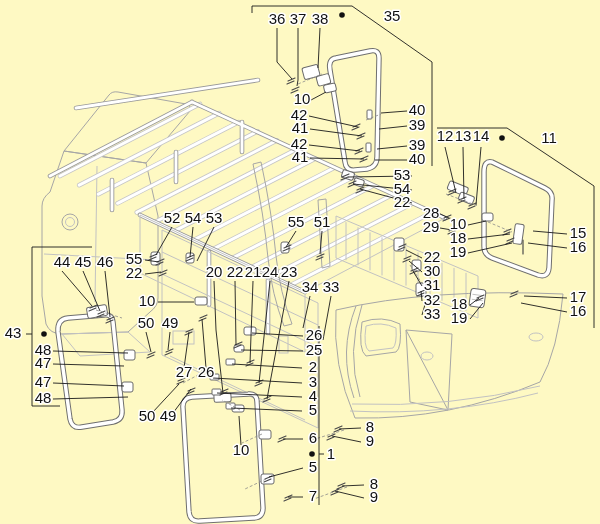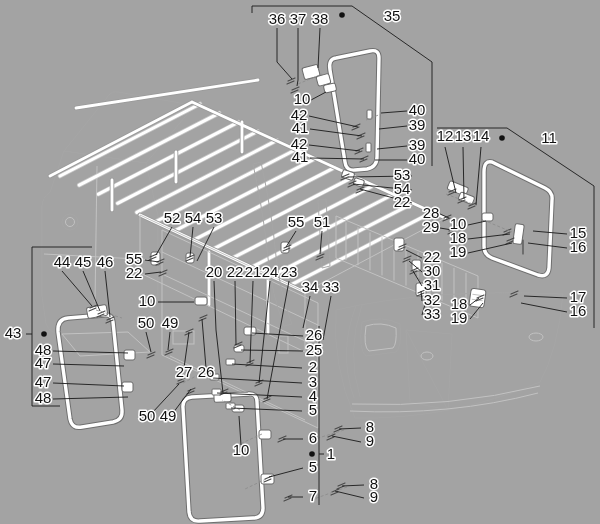--- a/index.html
+++ b/index.html
@@ -1,16 +1,16 @@
 <!DOCTYPE html>
 <html><head>
 <meta charset="utf-8">
 <style>
   html,body{margin:0;padding:0;background:#fff;}
-  .stage{position:relative;width:600px;height:524px;background:#a3a3a3;overflow:hidden;
+  .stage{position:relative;width:600px;height:524px;background:#fef9c3;overflow:hidden;
          font-family:"Liberation Sans",sans-serif;}
   svg{display:block;}
   .callout{font:400 15px "Liberation Sans",sans-serif;fill:#111;text-anchor:middle;
            paint-order:stroke;stroke:#fff;stroke-width:3px;stroke-linejoin:round;}
   .leader{fill:none;stroke:#1a1a1a;stroke-width:.9;}
   .body-line{fill:none;stroke:#a6a6a6;stroke-width:1;stroke-linejoin:round;}
   .body-light{fill:none;stroke:#c2c2c2;stroke-width:1;}
   .tube-outer{fill:none;stroke:#9a9a9a;stroke-width:4.6;stroke-linecap:round;stroke-linejoin:round;}
   .tube-inner{fill:none;stroke:#fff;stroke-width:2.8;stroke-linecap:round;stroke-linejoin:round;}
   .frame-outer{fill:none;stroke:#6f6f6f;stroke-width:5.4;stroke-linejoin:round;}

